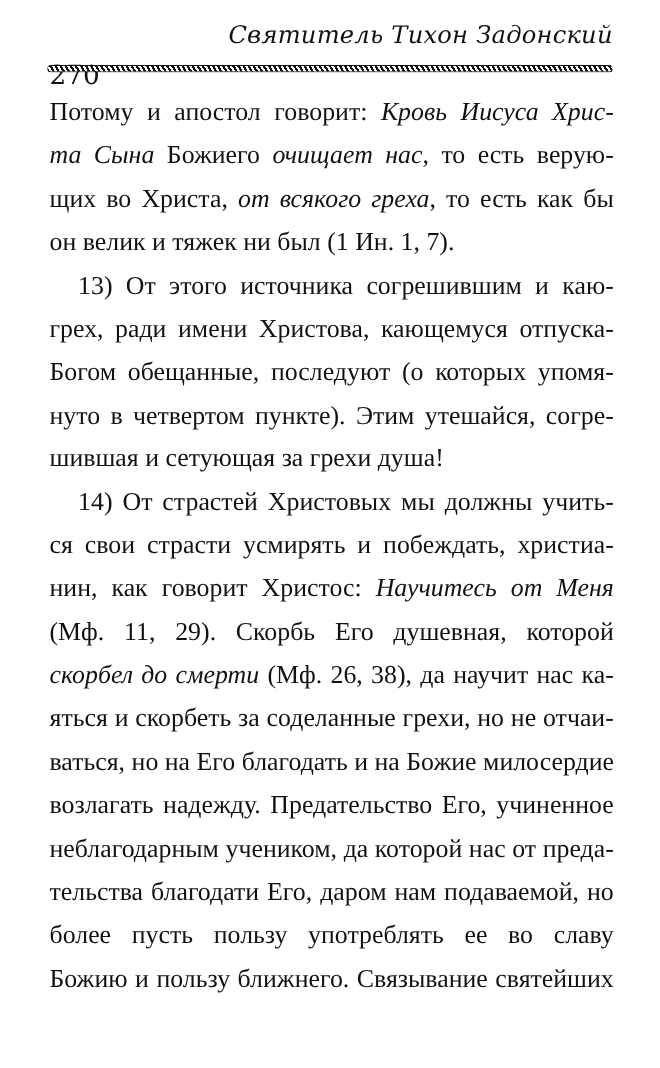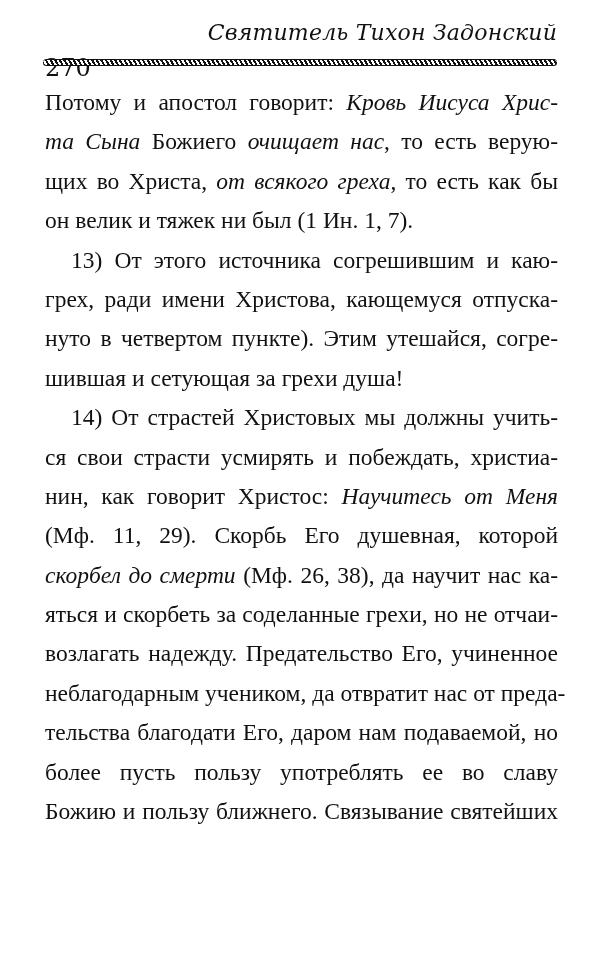--- a/index.html
+++ b/index.html
@@ -25,26 +25,28 @@
 </div>
 <div class="rule"></div>
 
 <div class="body-text" id="body-text">
     <div class="line"><span>Потому и апостол говорит: </span><span class="it">Кровь Иисуса Хрис-</span></div>
     <div class="line"><span class="it">та Сына</span><span> Божиего </span><span class="it">очищает нас</span><span>, то есть верую-</span></div>
     <div class="line"><span>щих во Христа, </span><span class="it">от всякого греха</span><span>, то есть как бы</span></div>
     <div class="line last"><span>он велик и тяжек ни был (1 Ин. 1, 7).</span></div>
     <div class="line indent"><span>13) От этого источника согрешившим и каю-</span></div>
     <div class="line"><span>грех, ради имени Христова, кающемуся отпуска-</span></div>
+    <div class="line"><span>Богом обещанные, последуют (о которых упомя-</span></div>
     <div class="line"><span>нуто в четвертом пункте). Этим утешайся, согре-</span></div>
     <div class="line last"><span>шившая и сетующая за грехи душа!</span></div>
     <div class="line indent"><span>14) От страстей Христовых мы должны учить-</span></div>
     <div class="line"><span>ся свои страсти усмирять и побеждать, христиа-</span></div>
     <div class="line"><span>нин, как говорит Христос: </span><span class="it">Научитесь от Меня</span></div>
     <div class="line"><span>(Мф. 11, 29). Скорбь Его душевная, которой</span></div>
     <div class="line"><span class="it">скорбел до смерти</span><span> (Мф. 26, 38), да научит нас ка-</span></div>
     <div class="line"><span>яться и скорбеть за соделанные грехи, но не отчаи-</span></div>
+    <div class="line"><span>ваться, но на Его благодать и на Божие милосердие</span></div>
     <div class="line"><span>возлагать надежду. Предательство Его, учиненное</span></div>
-    <div class="line"><span>неблагодарным учеником, да отвратит нас от преда-</span></div>
+    <div class="line"><span>неблагодарным учеником, да которой нас от преда-</span></div>
     <div class="line"><span>тельства благодати Его, даром нам подаваемой, но</span></div>
     <div class="line"><span>более пусть пользу употреблять ее во славу</span></div>
     <div class="line"><span>Божию и пользу ближнего. Связывание святейших</span></div>
   </div>
 
 </body></html>

